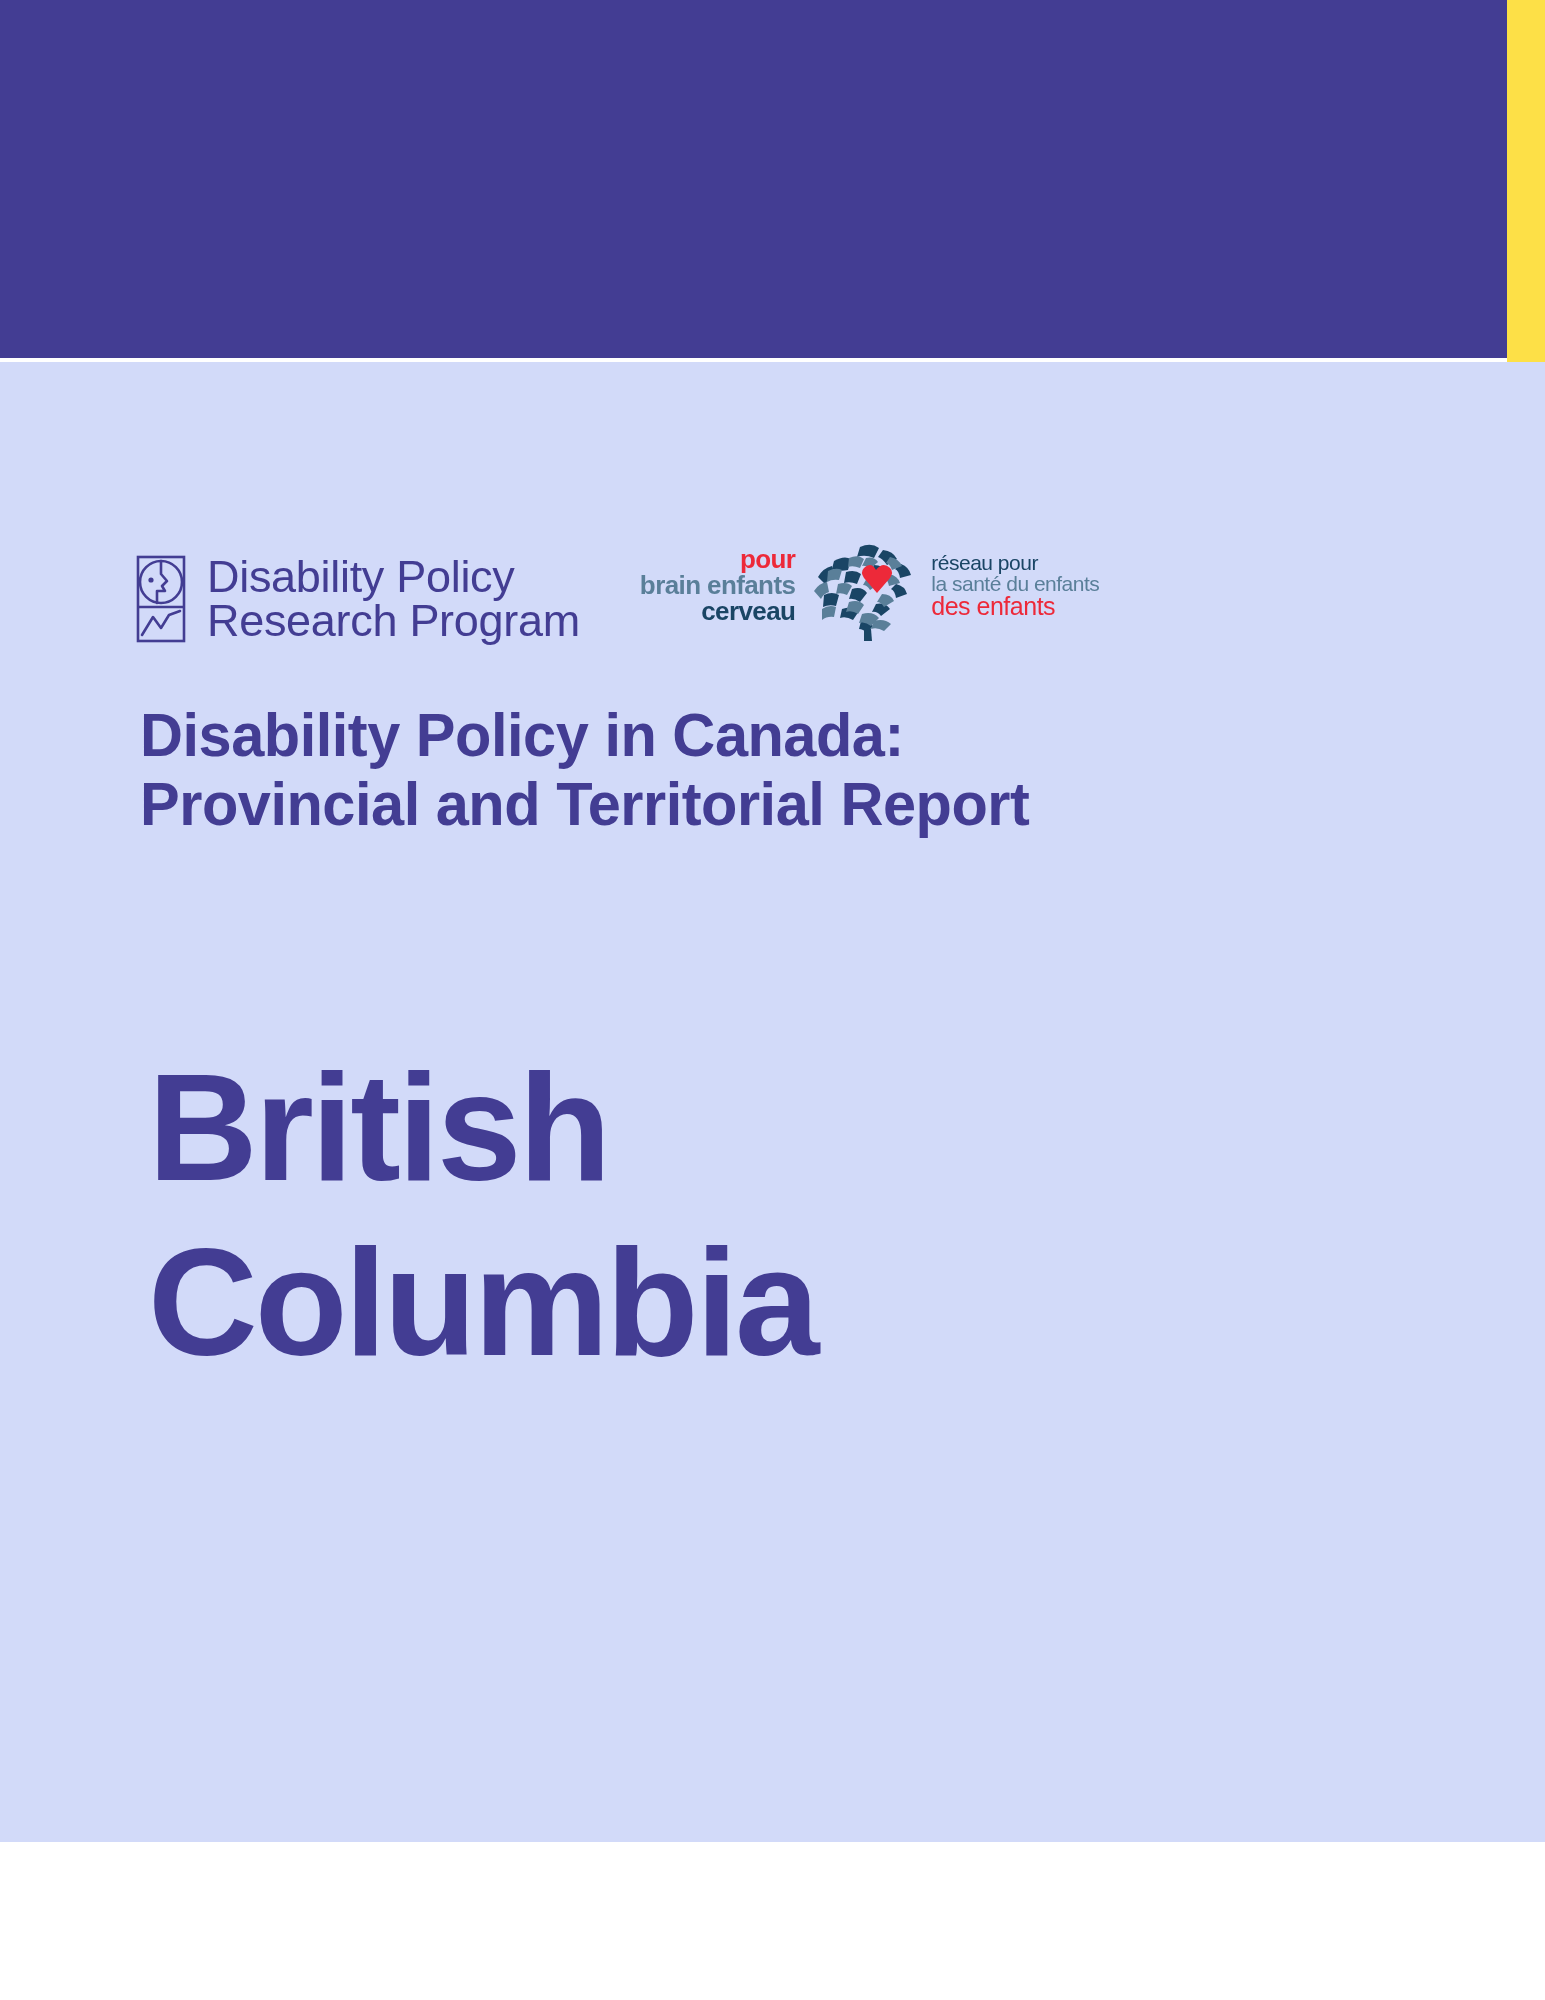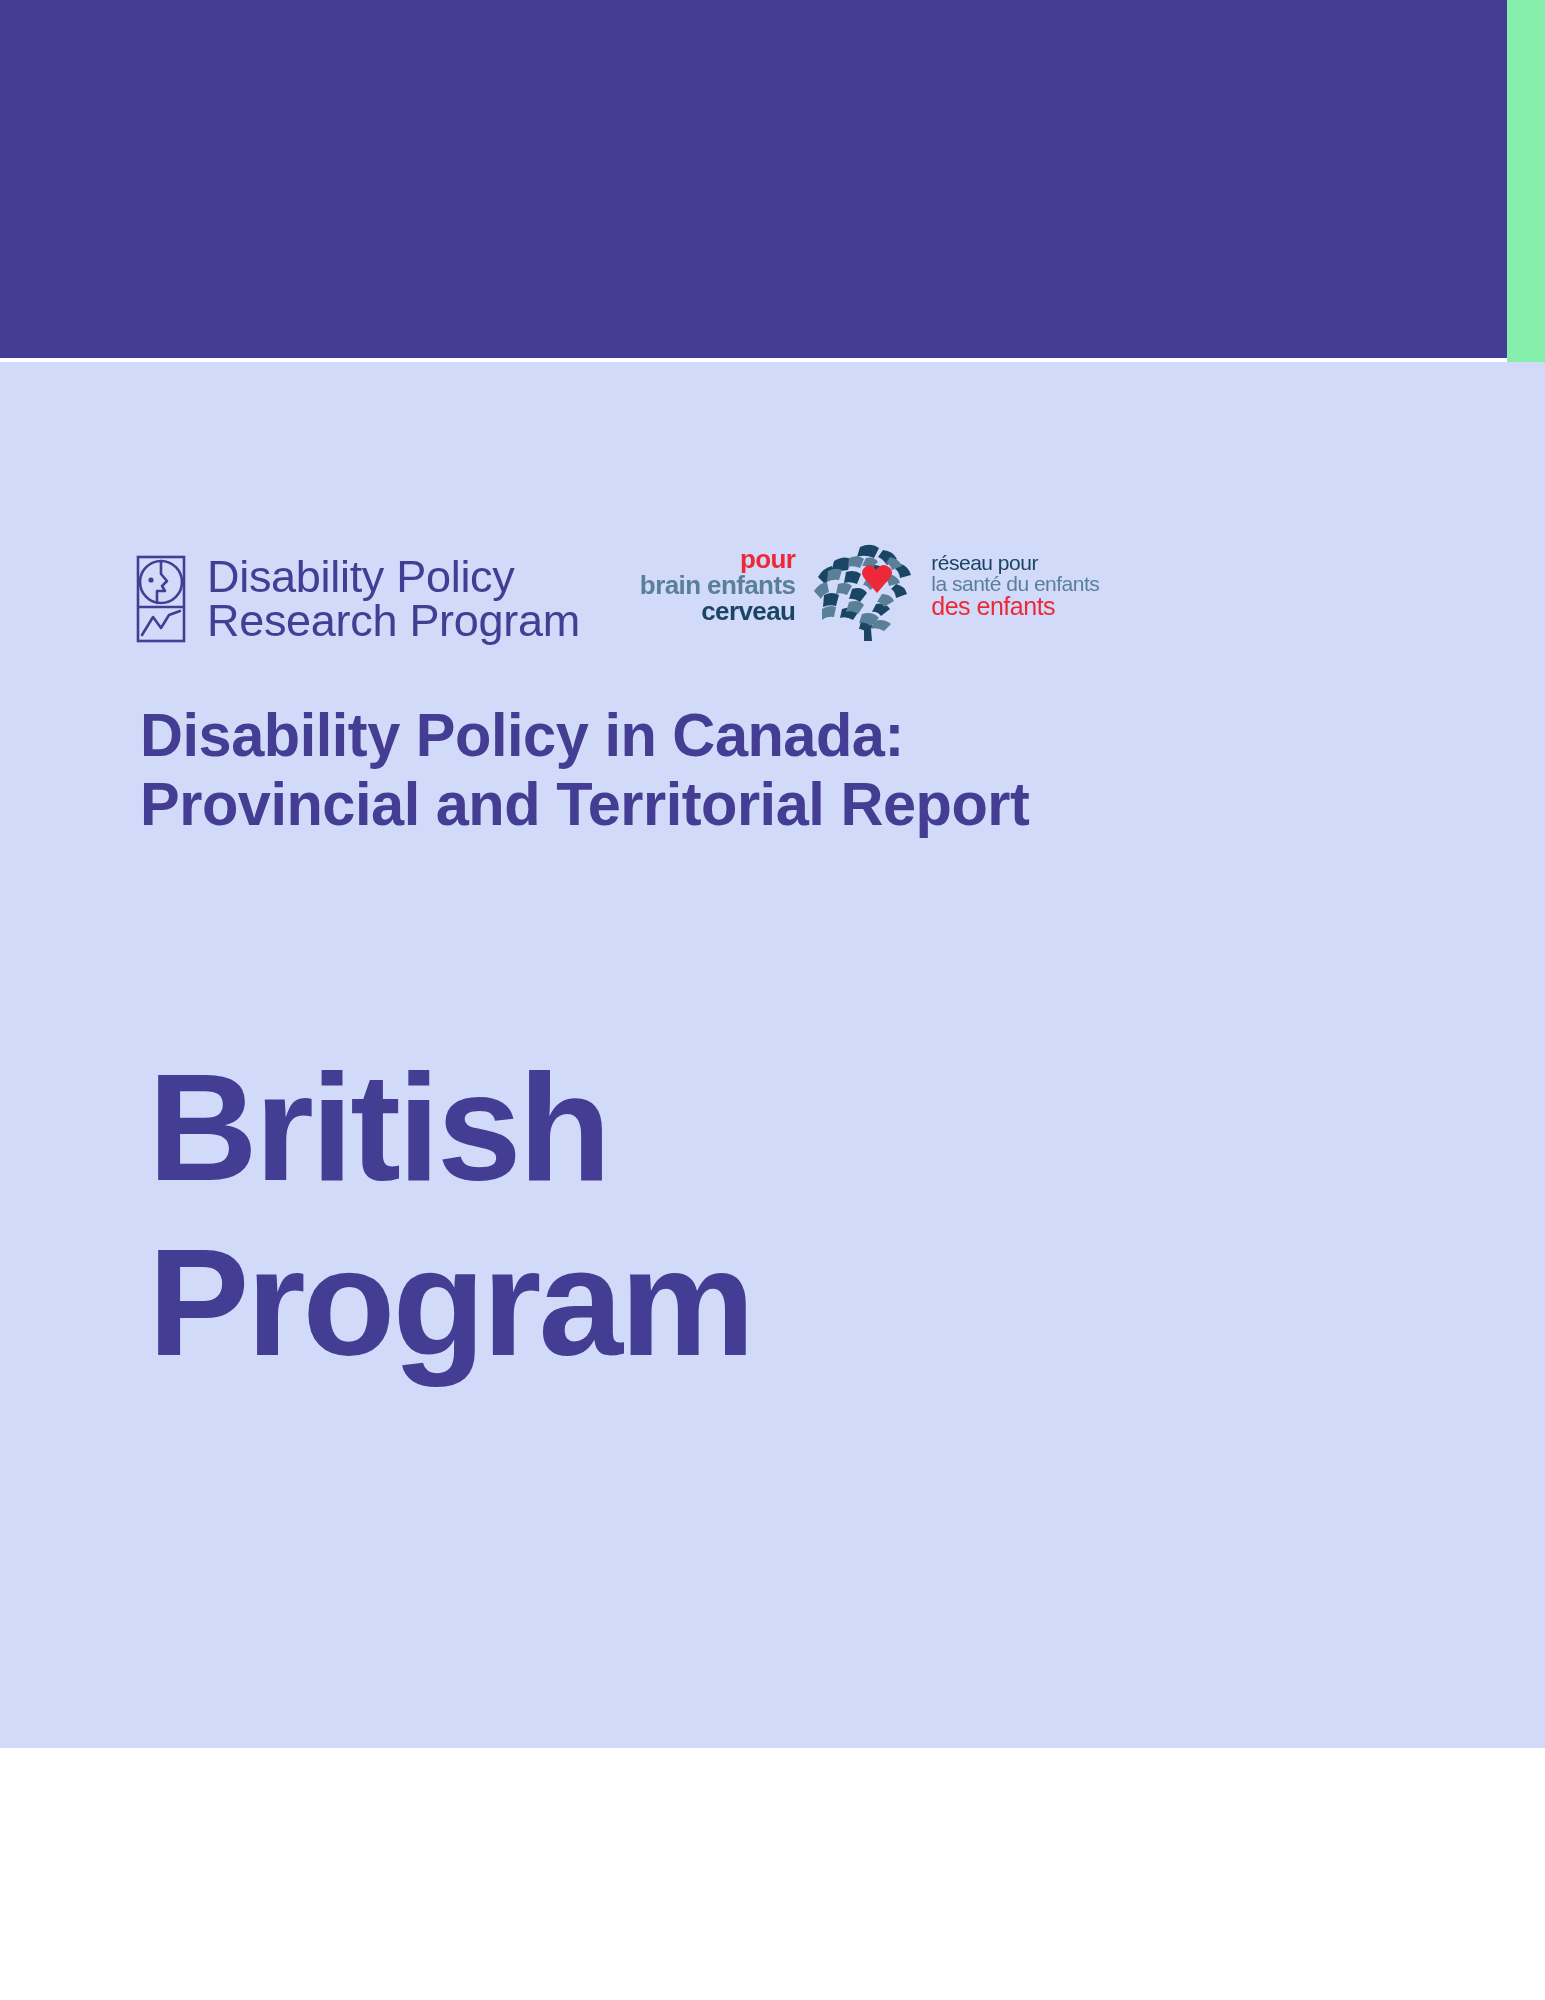--- a/index.html
+++ b/index.html
@@ -6,22 +6,22 @@
     margin: 0;
     padding: 0;
     background: #ffffff;
   }
   body {
     font-family: "Liberation Sans", sans-serif;
   }
   .page {
     position: relative;
     width: 1545px;
-    height: 1748px;
-    background: #86efac;
+    height: 2000px;
+    background: #fde047;
     overflow: hidden;
   }
 
   
   .header-band {
     position: absolute;
     left: 0;
     top: 0;
     width: 1507px;
     height: 358px;
@@ -222,21 +222,21 @@
         <span class="l2">la santé du enfants</span>
         <span class="l3">des enfants</span>
       </span>
     </div>
   </div>
 
   <div class="report-title">Disability Policy in Canada:
 Provincial and Territorial Report</div>
 
   <div class="jurisdiction">British
-Program</div>
+Columbia</div>
 
   <div class="footer">
 
     
     
 
     
     
 
     

